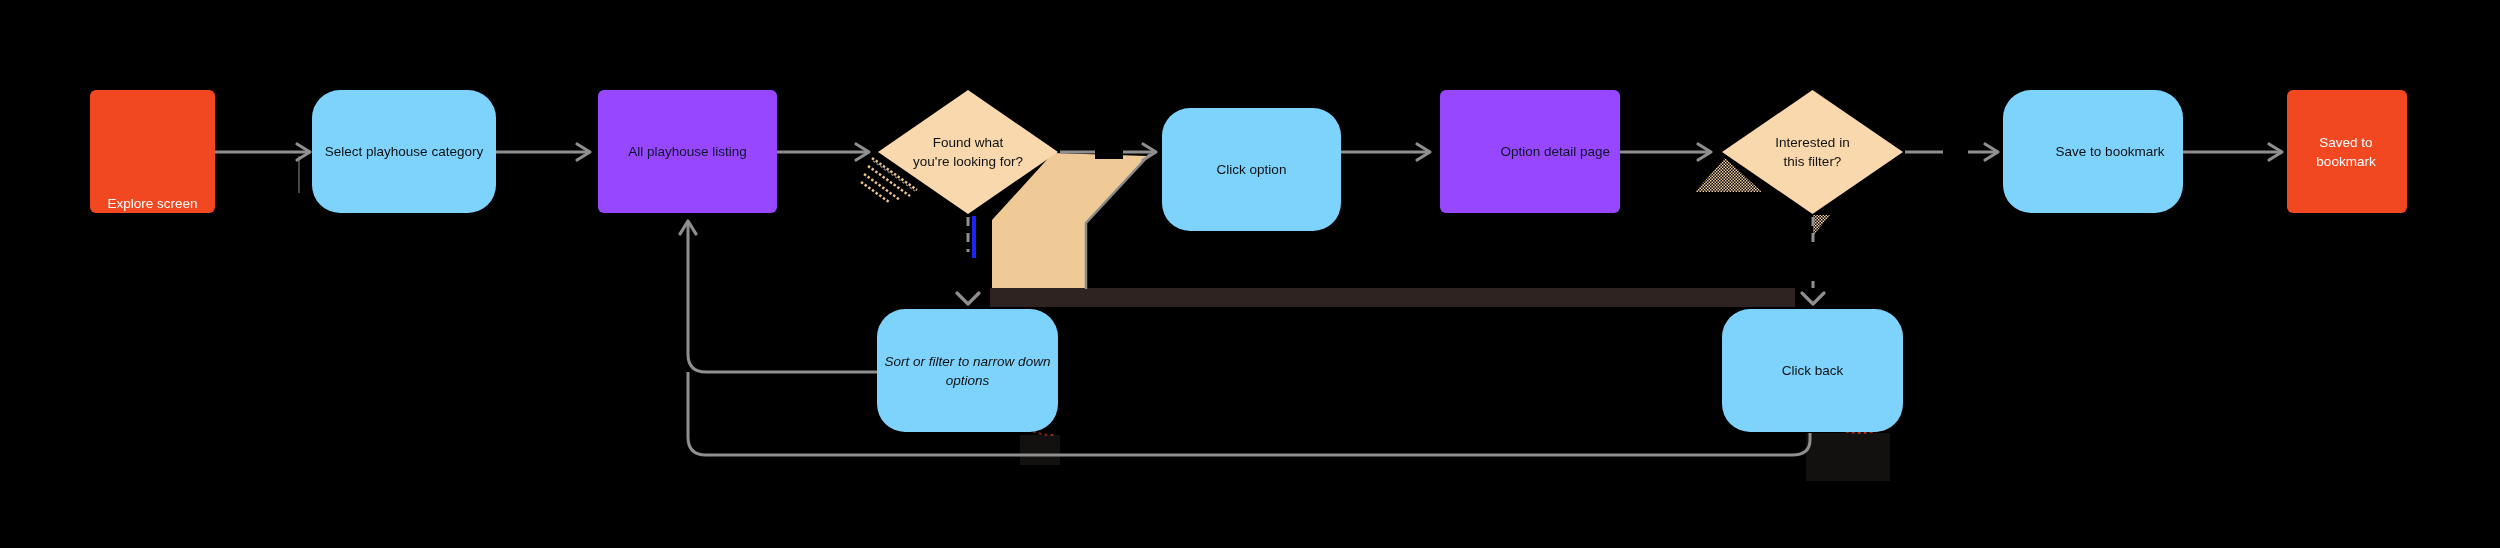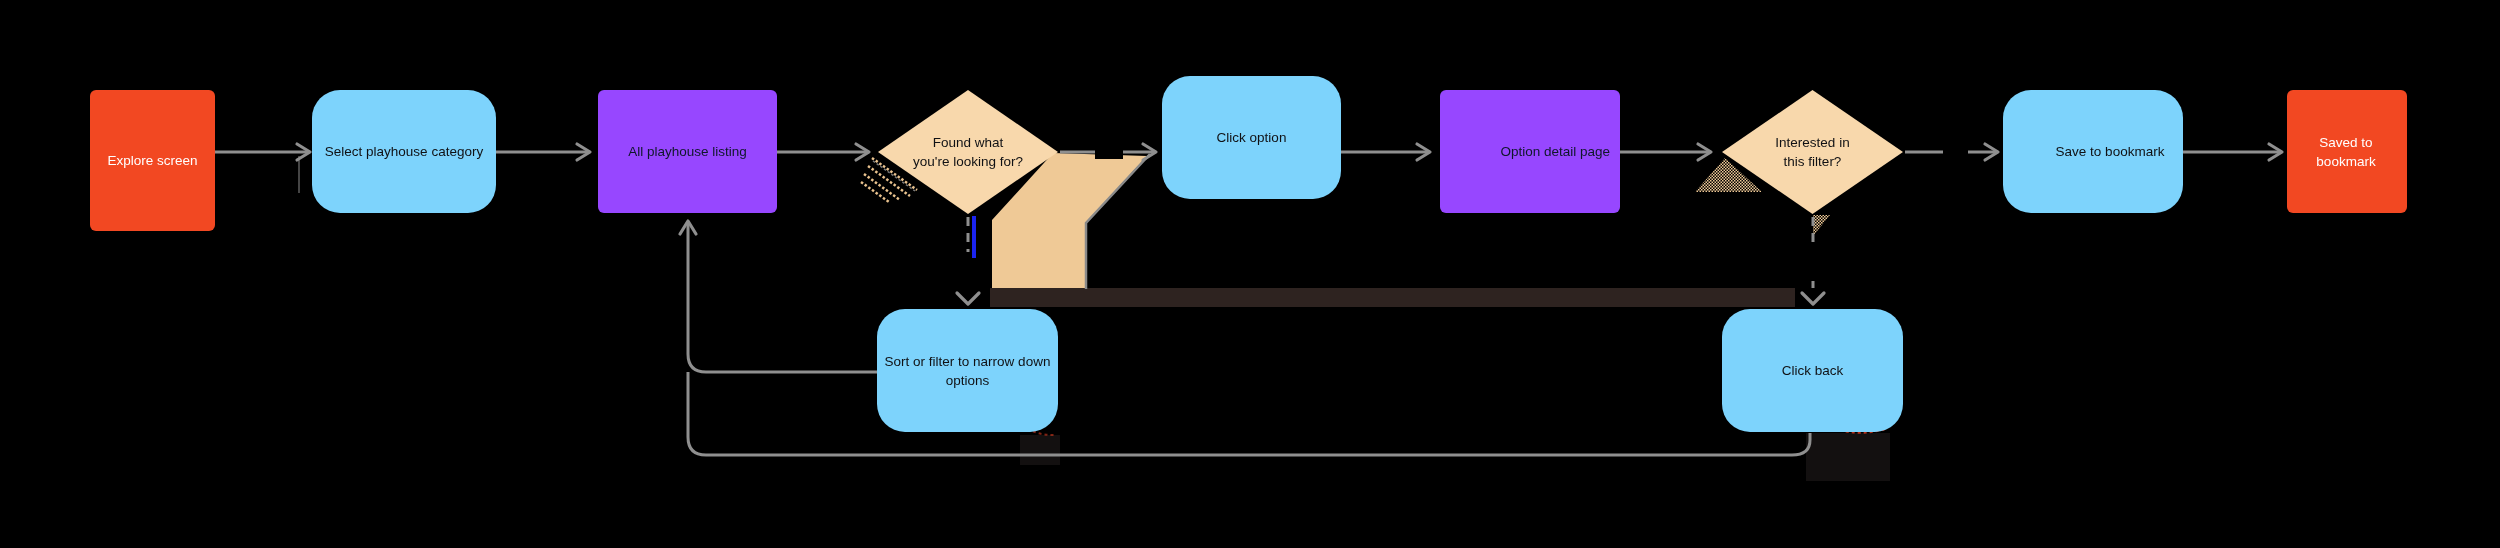--- a/index.html
+++ b/index.html
@@ -87,57 +87,57 @@
     </g>
 
     <path d="M957 293 L968 304 L979 293" fill="none" stroke="#8F8F8F" stroke-width="3.2" stroke-linecap="round" stroke-linejoin="round"></path>
     <path d="M1802 293 L1813 304 L1824 293" fill="none" stroke="#8F8F8F" stroke-width="3.2" stroke-linecap="round" stroke-linejoin="round"></path>
 
     <rect x="972" y="216" width="4" height="42" fill="#1B24F0"></rect>
     <path d="M1840 430 q 20 6 46 -1" fill="none" stroke="#D63A20" stroke-width="2" stroke-dasharray="3 3" opacity="0.85"></path>
     <path d="M1028 428 q 8 7 26 7" fill="none" stroke="#D63A20" stroke-width="2" stroke-dasharray="3 3" opacity="0.6"></path>
   </svg>
 
-  <div class="node red" style="left:90px;top:90px;width:125px;height:141px;">
+  <div class="node red" style="left:90px;top:90px;width:125px;height:123px;align-items:flex-end;">
     <span class="label">Explore screen</span>
   </div>
 
   <div class="node blue" style="left:312px;top:90px;width:184px;height:123px;">
     <span class="label">Select playhouse category</span>
   </div>
 
   <div class="node purple" style="left:598px;top:90px;width:179px;height:123px;">
     <span class="label">All playhouse listing</span>
   </div>
 
   <div class="node diamond" style="left:878px;top:90px;width:180px;height:124px;">
     <span class="label diamond-label">Found what you're looking for?</span>
   </div>
 
-  <div class="node blue" style="left:1162px;top:76px;width:179px;height:123px;">
+  <div class="node blue" style="left:1162px;top:108px;width:179px;height:123px;">
     <span class="label">Click option</span>
   </div>
 
   <div class="node purple" style="left:1440px;top:90px;width:180px;height:123px;justify-content:flex-end;">
     <span class="label">Option detail page</span>
   </div>
 
   <div class="node diamond" style="left:1722px;top:90px;width:181px;height:124px;">
     <span class="label diamond-label" style="width:95px;">Interested in this filter?</span>
   </div>
 
   <div class="node blue" style="left:2003px;top:90px;width:180px;height:123px;padding-left:44px;">
     <span class="label">Save to bookmark</span>
   </div>
 
   <div class="node red" style="left:2287px;top:90px;width:120px;height:123px;padding-left:8px;">
     <span class="label" style="width:70px;">Saved to bookmark</span>
   </div>
 
-  <div class="node blue" style="left:877px;top:309px;width:181px;height:123px;padding:0 7px;">
+  <div class="node blue" style="left:877px;top:309px;width:181px;height:123px;padding:0 7px;font-style:italic;">
     <span class="label">Sort or filter to narrow down options</span>
   </div>
 
   <div class="node blue" style="left:1722px;top:309px;width:181px;height:123px;">
     <span class="label">Click back</span>
   </div>
 
 </div>
 
 </body></html>

